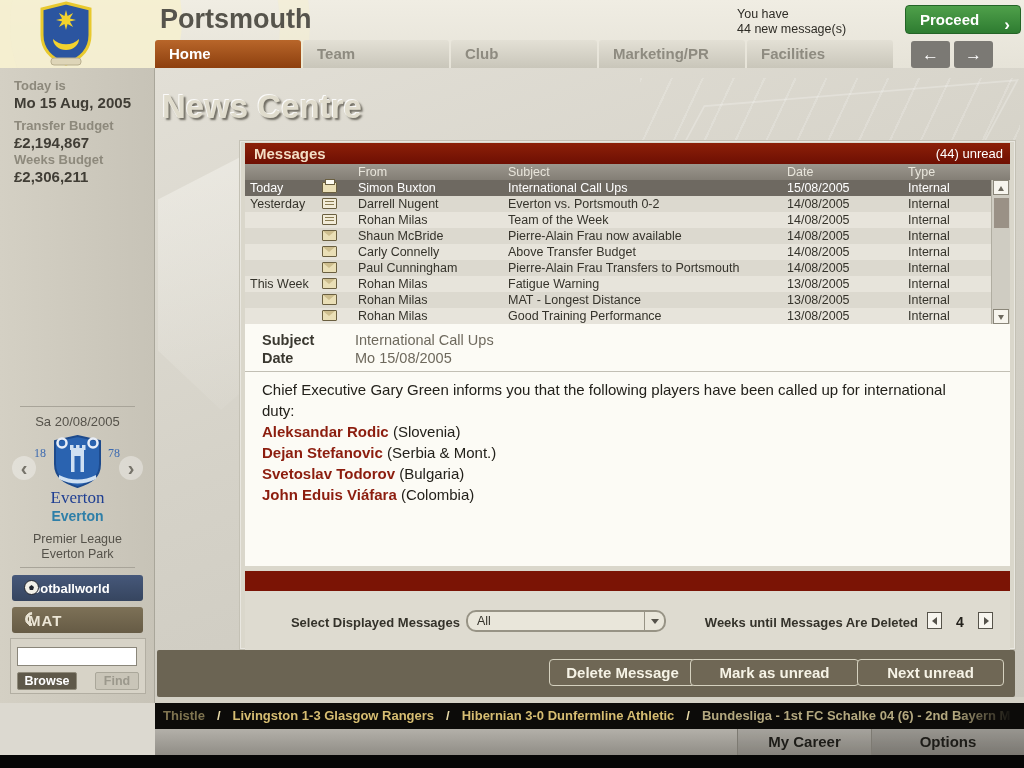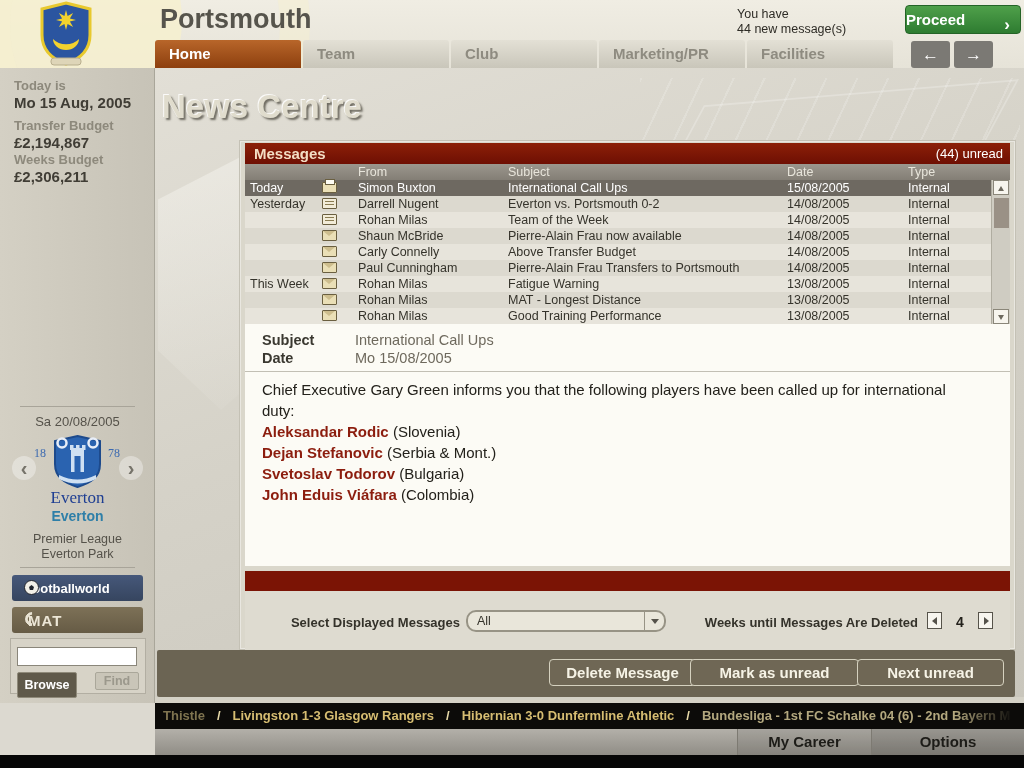--- a/index.html
+++ b/index.html
@@ -12,21 +12,21 @@
             background:linear-gradient(#f0ede3,#e6e3d8); }
   .crest-halo { position:absolute; left:-58px; top:-100px; width:240px; height:240px;
                 border-radius:50%; background:#f6f0cf; opacity:.85; }
   .crest-halo2 { position:absolute; left:-20px; top:-140px; width:330px; height:330px;
                  border-radius:50%; border:30px solid rgba(246,240,207,.5); }
   .crest { position:absolute; left:30px; top:1px; width:72px; height:66px; }
   .club-title { position:absolute; left:160px; top:4px; font-size:27px; font-weight:bold; color:#56544c; }
   .notice { position:absolute; left:737px; top:7px; font-size:12.5px; color:#2e2c26; line-height:15px; }
   .proceed { position:absolute; left:905px; top:5px; width:116px; height:29px;
              background:linear-gradient(#4fa04a,#2e7c31); border:1px solid #246427; border-radius:4px;
-             color:#fff; font-weight:bold; font-size:15px; text-align:left; line-height:27px; cursor:pointer; }
+             color:#fff; font-weight:bold; font-size:15px; text-align:left; padding-left:14px; line-height:27px; cursor:pointer; }
   .proceed .arr { position:absolute; right:10px; top:5px; font-size:17px; font-weight:bold; }
   .tab { position:absolute; top:40px; width:146px; height:28px; border-radius:3px 3px 0 0;
          background:linear-gradient(#e3e0d5,#c9c6ba); color:#8e8b80; font-weight:bold; font-size:15px;
          line-height:28px; padding-left:14px; cursor:pointer; }
   .tab.active { background:linear-gradient(#b8662a,#8d3f0e); color:#fff; }
   .tab0{left:155px;} .tab1{left:303px;} .tab2{left:451px;} .tab3{left:599px;} .tab4{left:747px;}
   .navbtn { position:absolute; top:41px; width:39px; height:27px; background:#7b7974; border:none;
             border-radius:3px; color:#fff; font-size:17px; font-weight:bold; line-height:25px; text-align:center; cursor:pointer; }
   .nav-back{left:911px;} .nav-fwd{left:954px;}
 
@@ -72,21 +72,21 @@
           background:#f2f0e8; border:1px solid #20242c; }
   .ball::after { content:''; position:absolute; left:4px; top:4px; width:5px; height:5px; background:#20242c;
                  clip-path:polygon(50% 0,100% 38%,82% 100%,18% 100%,0 38%); }
   .moon { position:absolute; left:13px; top:5px; width:14px; height:14px; border-radius:50%;
           border:3px solid transparent; border-left-color:#e8e2d2; border-bottom-color:#e8e2d2;
           transform:rotate(45deg); }
   .search-box { position:absolute; left:10px; top:570px; width:136px; height:56px;
                 background:#d7d3c7; border:1px solid #b2ae a2; border:1px solid #b2aea2; }
   .search-input { position:absolute; left:6px; top:8px; width:120px; height:19px; background:#fff;
                   border:1px solid #8a867a; font-size:12px; padding:0 4px; }
-  .btn-browse { position:absolute; left:6px; top:33px; width:60px; height:26px; background:#5f594a;
+  .btn-browse { position:absolute; left:6px; top:33px; width:60px; height:18px; background:#5f594a;
                 border:1px solid #8f8a7a; border-radius:2px; color:#fff; font-weight:bold; font-size:12.5px; cursor:pointer; }
   .btn-find { position:absolute; left:84px; top:33px; width:44px; height:18px; background:#c9c5b8;
               border:1px solid #aaa79a; border-radius:2px; color:#9b988c; font-weight:bold; font-size:12.5px; }
 
   
   .content-bg { position:absolute; left:155px; top:68px; width:869px; height:635px;
                 background:linear-gradient(160deg,#e2dfd6 0%,#d5d2c8 45%,#c9c6bc 100%); }
   .sketch-a { position:absolute; left:158px; top:140px; width:210px; height:270px; opacity:.5;
               background:linear-gradient(165deg, rgba(250,249,244,.95), rgba(215,212,203,.1));
               clip-path:polygon(0 22%, 55% 0, 100% 52%, 30% 100%, 0 78%); }

